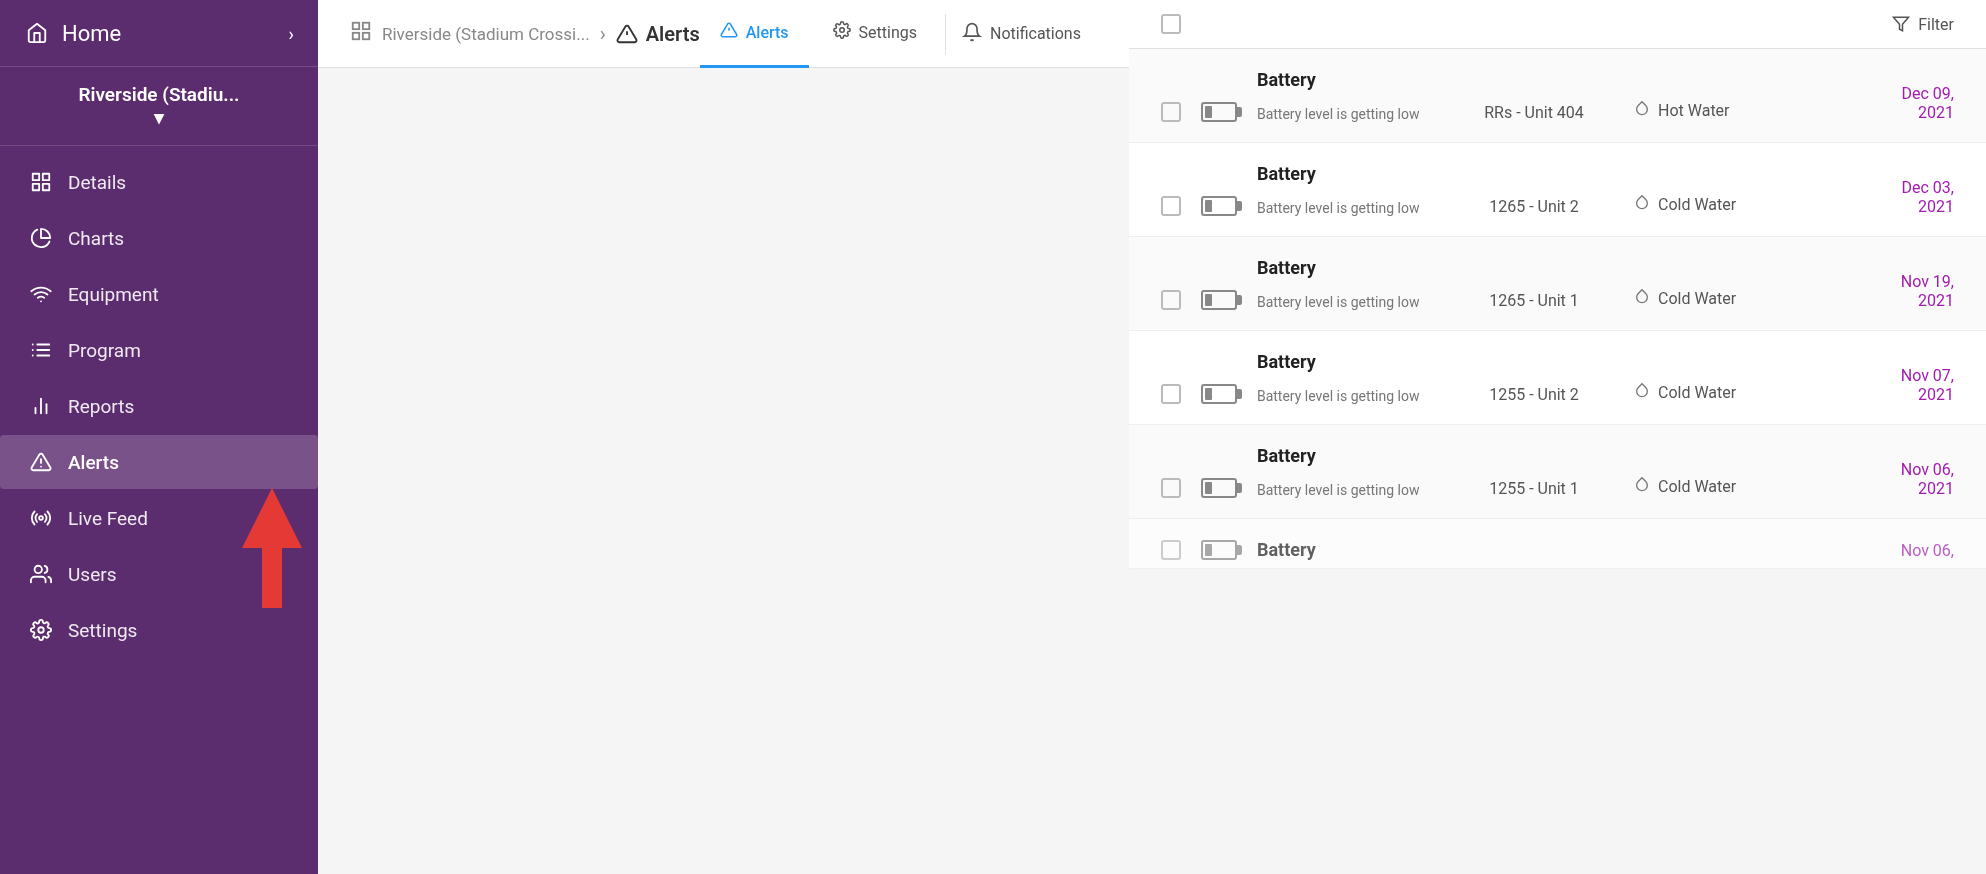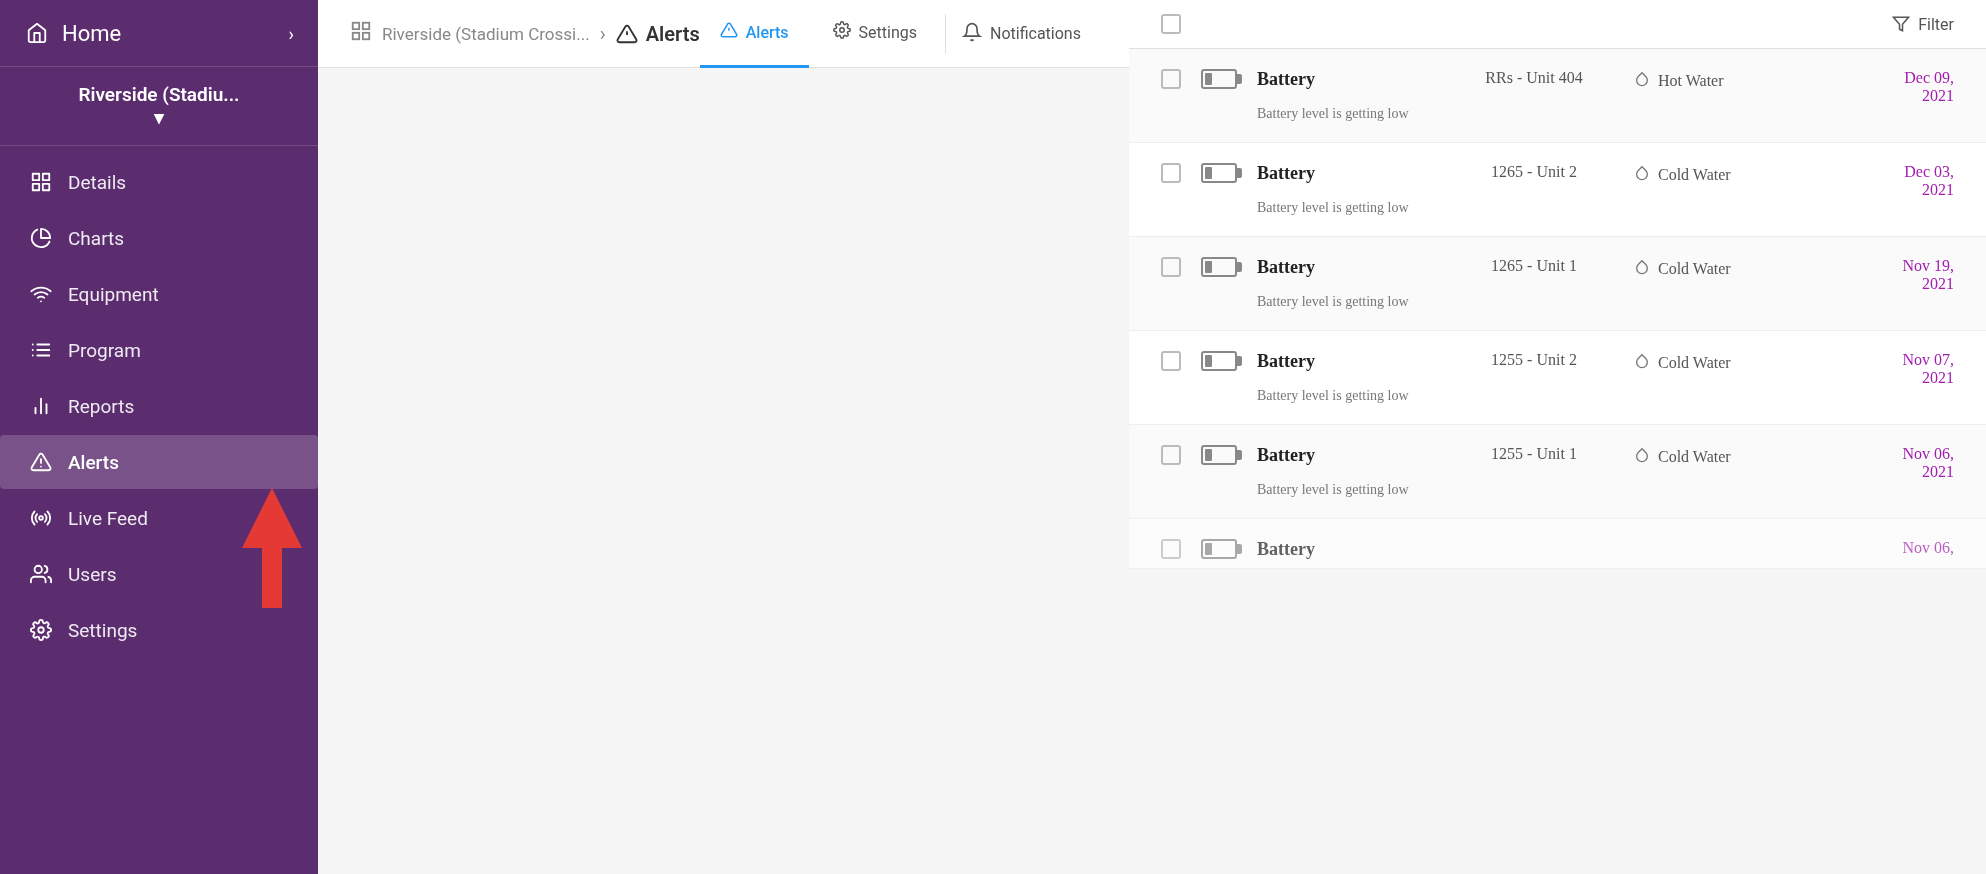--- a/index.html
+++ b/index.html
@@ -176,24 +176,23 @@
       gap: 8px;
       font-size: 16px;
       color: #555;
       cursor: pointer;
     }
 
     .alert-row {
       background: white;
       border-bottom: 1px solid #eee;
       display: flex;
-      align-items: flex-start;
+      align-items: flex-end;
       padding: 20px 32px;
       gap: 20px;
-      font-family: Liberation Serif, serif;
     }
 
     .alert-row:nth-child(even) { background: #fafafa; }
 
     .checkbox {
       width: 20px;
       height: 20px;
       border: 2px solid #bbb;
       border-radius: 3px;
       flex-shrink: 0;

